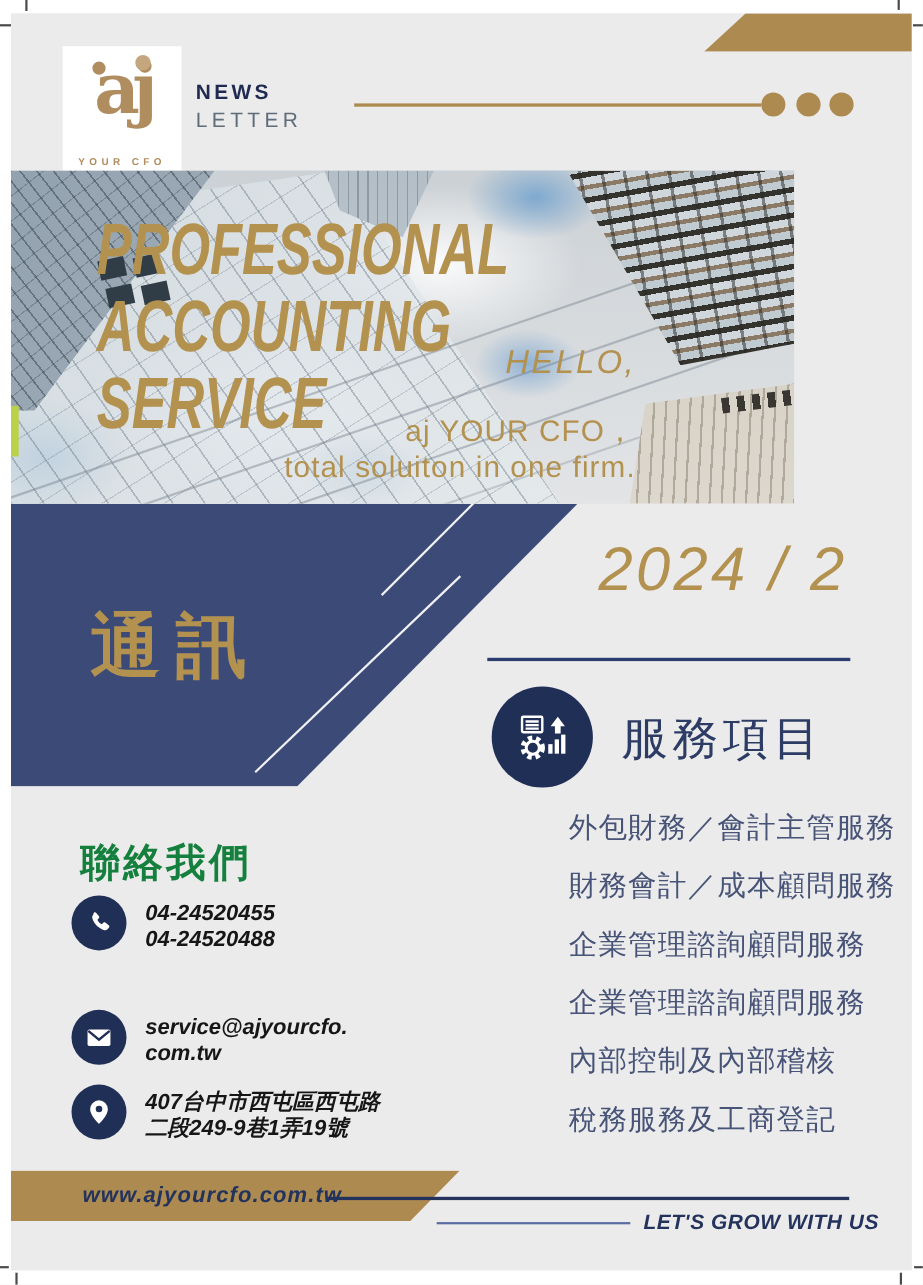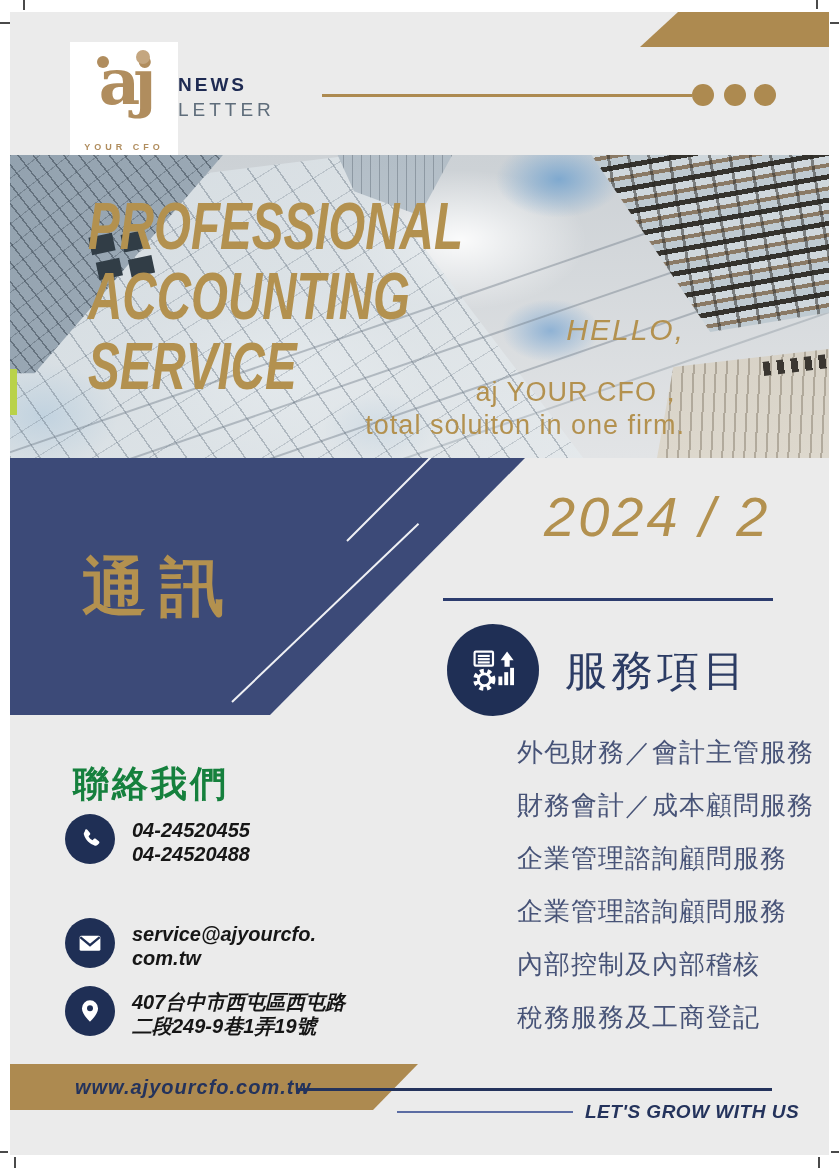--- a/index.html
+++ b/index.html
@@ -1,40 +1,40 @@
 <!DOCTYPE html>
 <html><head>
 <meta charset="utf-8">
 <style>
   html,body{margin:0;padding:0;}
   body{width:839px;height:1168px;position:relative;background:#ffffff;overflow:hidden;
        font-family:"Liberation Sans",sans-serif;}
   .page{position:absolute;left:10px;top:12px;width:819px;height:1143px;background:#ebebeb;overflow:hidden;}
 
   
-  .logo-box{position:absolute;left:60px;top:30px;width:108px;height:119px;background:#fff;}
+  .logo-box{position:absolute;left:47px;top:30px;width:108px;height:119px;background:#fff;}
   .monogram{position:absolute;left:0;top:-6px;width:100%;text-align:center;
             font-family:"DejaVu Serif",serif;font-weight:bold;font-size:64px;line-height:92px;
             letter-spacing:-7px;color:#b08d5e;}
   .mono-dot{position:absolute;border-radius:50%;background:#c4a67f;}
   .mono-dot.d1{left:27px;top:14px;width:12px;height:12px;background:#b08d5e;}
   .mono-dot.d2{left:66px;top:8px;width:14px;height:14px;}
   .logo-tag{position:absolute;bottom:9px;width:100%;text-align:center;font-size:9px;
             letter-spacing:4px;color:#b08d5e;font-weight:bold;}
   .masthead{position:absolute;left:168px;top:62px;}
   .mast1{font-size:19px;font-weight:bold;letter-spacing:3px;color:#1e2a52;}
   .mast2{font-size:19px;letter-spacing:4px;color:#5f6d7b;margin-top:3px;}
   .gold-line{position:absolute;left:312px;top:82px;width:370px;height:3px;background:#ad8a50;}
   .gold-dot{position:absolute;top:72px;width:22px;height:22px;border-radius:50%;background:#ad8a50;}
   .gold-dot.g1{left:682px;} .gold-dot.g2{left:714px;} .gold-dot.g3{left:744px;}
   .gold-corner{position:absolute;left:630px;top:0;width:189px;height:35px;background:#ad8a50;
                clip-path:polygon(38px 0,189px 0,189px 35px,0 35px);}
 
   
-  .hero{position:absolute;left:0;top:143px;width:819px;height:303px;overflow:hidden;
+  .hero{position:absolute;left:0;top:143px;width:712px;height:303px;overflow:hidden;
     background:
       radial-gradient(ellipse 90px 55px at 67% 8%, #7fa9cf 0%, rgba(127,169,207,0) 70%),
       radial-gradient(ellipse 70px 45px at 66% 58%, #8fb2d4 0%, rgba(143,178,212,0) 70%),
       radial-gradient(ellipse 100px 70px at 4% 86%, #4f90c6 0%, rgba(79,144,198,0) 75%),
       radial-gradient(ellipse 80px 50px at 45% 90%, #9cb9d2 0%, rgba(156,185,210,0) 70%),
       radial-gradient(ellipse 180px 100px at 55% 28%, rgba(255,255,255,.9), rgba(255,255,255,0) 70%),
       radial-gradient(ellipse 220px 120px at 32% 72%, rgba(255,255,255,.95), rgba(255,255,255,0) 70%),
       linear-gradient(180deg,#ccd1d5,#e2e4e6);}
   .wall-bright{position:absolute;inset:0;
     clip-path:polygon(0 14%,42% 0,70% 100%,0 100%);

